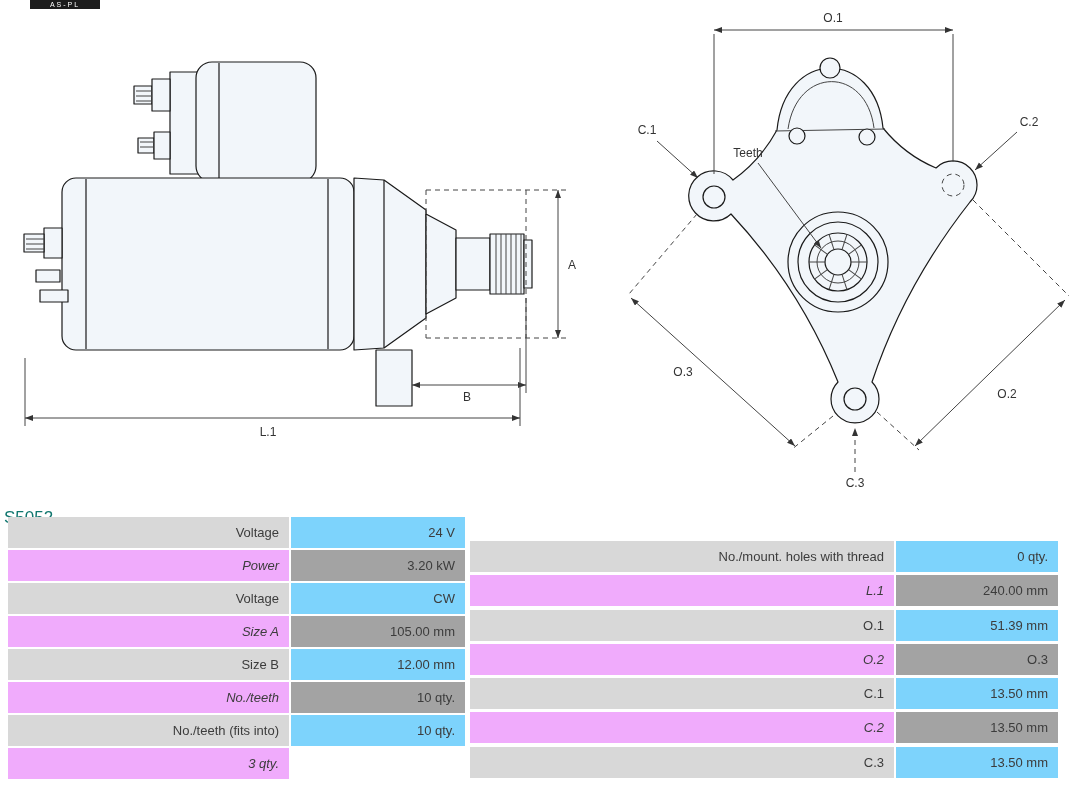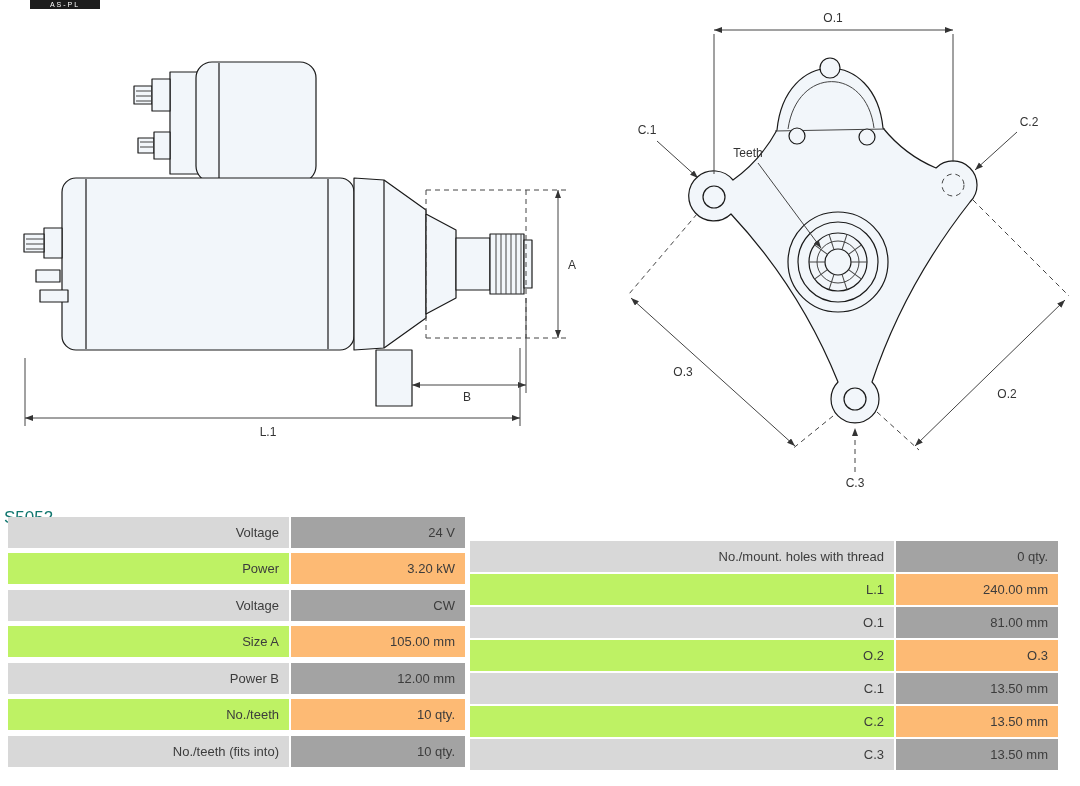--- a/index.html
+++ b/index.html
@@ -10,23 +10,23 @@
   .side-view{position:absolute;left:10px;top:48px;width:575px;height:400px;}
   .front-view{position:absolute;left:625px;top:8px;width:450px;height:485px;}
   .part-number{position:absolute;left:4px;top:488px;font-size:17px;font-weight:400;color:#0f766e;margin-top:20px;}
   .spec-tables{position:absolute;left:8px;top:517px;width:1050px;display:flex;gap:5px;border-radius:25px;}
   .tbl{display:grid;gap:2px;}
   .tbl-left{flex:0 0 457px;grid-template-columns:281px 1fr;}
   .tbl-right{flex:1;grid-template-columns:1fr 162px;margin-top:24px;}
   .cell{height:31px;line-height:31px;font-size:13px;text-align:right;padding-right:10px;
         box-sizing:border-box;white-space:nowrap;overflow:hidden;}
   .tbl .cell:nth-child(4n+1){background:#d8d8d8;}
-  .tbl .cell:nth-child(4n+2){background:#a3a3a3;}
-  .tbl .cell:nth-child(4n+3){background:#bef264;}
-  .tbl .cell:nth-child(4n+4){background:#fdba74;}
+  .tbl .cell:nth-child(4n+2){background:#7dd3fc;}
+  .tbl .cell:nth-child(4n+3){background:#f0abfc;font-style:italic;}
+  .tbl .cell:nth-child(4n+4){background:#a3a3a3;}
   svg text{font-family:"Liberation Sans",sans-serif;font-size:12px;fill:#333;}
   .draw{stroke:#1a1a1a;stroke-width:1.2;fill:#f2f6fa;stroke-linejoin:round;}
   .thin{stroke:#444;stroke-width:1;fill:none;}
   .dash{stroke:#444;stroke-width:1;fill:none;stroke-dasharray:5 4;}
 </style>
 </head>
 <body>
 
 <div class="page">
 
@@ -191,34 +191,35 @@
   <div class="spec-tables">
     <div class="tbl tbl-left">
       <div class="cell lbl">Voltage</div>
       <div class="cell val">24 V</div>
       <div class="cell lbl">Power</div>
       <div class="cell val">3.20 kW</div>
       <div class="cell lbl">Voltage</div>
       <div class="cell val">CW</div>
       <div class="cell lbl">Size A</div>
       <div class="cell val">105.00 mm</div>
-      <div class="cell lbl">Power B</div>
+      <div class="cell lbl">Size B</div>
       <div class="cell val">12.00 mm</div>
       <div class="cell lbl">No./teeth</div>
       <div class="cell val">10 qty.</div>
       <div class="cell lbl">No./teeth (fits into)</div>
       <div class="cell val">10 qty.</div>
+      <div class="cell val">3 qty.</div>
     </div>
     <div class="tbl tbl-right">
       <div class="cell lbl">No./mount. holes with thread</div>
       <div class="cell val">0 qty.</div>
       <div class="cell lbl">L.1</div>
       <div class="cell val">240.00 mm</div>
       <div class="cell lbl">O.1</div>
-      <div class="cell val">81.00 mm</div>
+      <div class="cell val">51.39 mm</div>
       <div class="cell lbl">O.2</div>
       <div class="cell lbl">O.3</div>
       <div class="cell lbl">C.1</div>
       <div class="cell val">13.50 mm</div>
       <div class="cell lbl">C.2</div>
       <div class="cell val">13.50 mm</div>
       <div class="cell lbl">C.3</div>
       <div class="cell val">13.50 mm</div>
     </div>
   </div>

